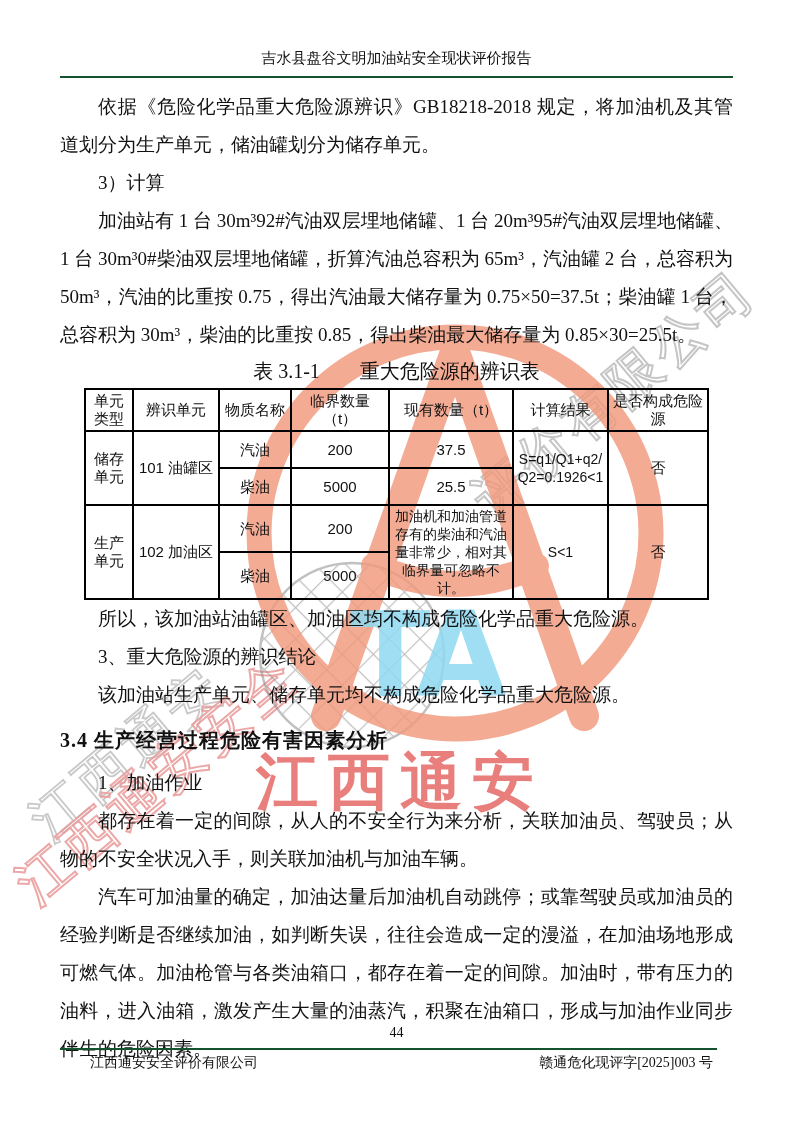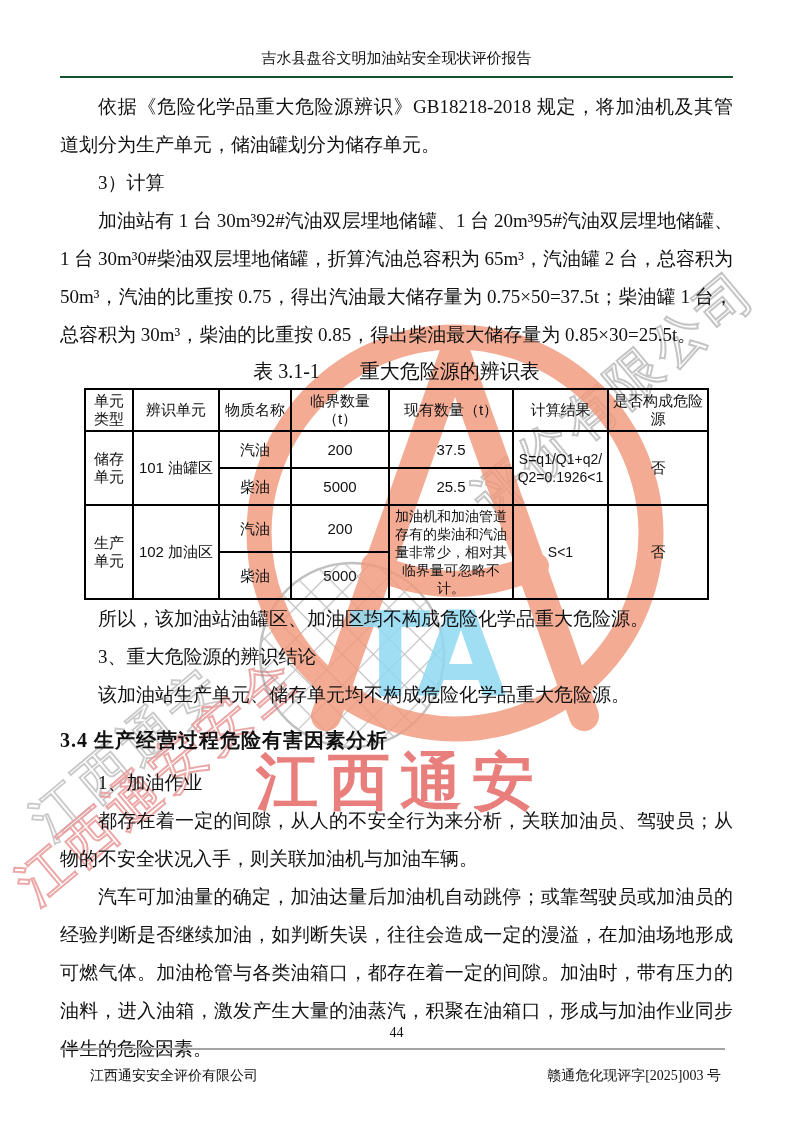--- a/index.html
+++ b/index.html
@@ -39,22 +39,22 @@
   .section-heading {
     margin:6px 0 4px 0; font-size:20px; font-weight:bold;
     line-height:40px; letter-spacing:1px;
   }
   
   .page-number {
     position:absolute; left:0; right:0; top:1024px; z-index:1;
     text-align:center; font-size:14px; line-height:18px;
   }
   .page-footer {
-    position:absolute; left:60px; right:68px; top:1048px; z-index:1;
-    border-top:2px solid #a3a3a3; padding-top:17px;
+    position:absolute; left:60px; right:76px; top:1048px; z-index:1;
+    border-top:2px solid #14532d; padding-top:4px;
     display:flex; justify-content:space-between;
     font-size:14px; line-height:18px;
   }
   .page-footer .footer-left { padding-left:30px; }
   .page-footer .footer-right { padding-right:4px; }
 </style>
 </head>
 <body>
 
 <div class="page">

